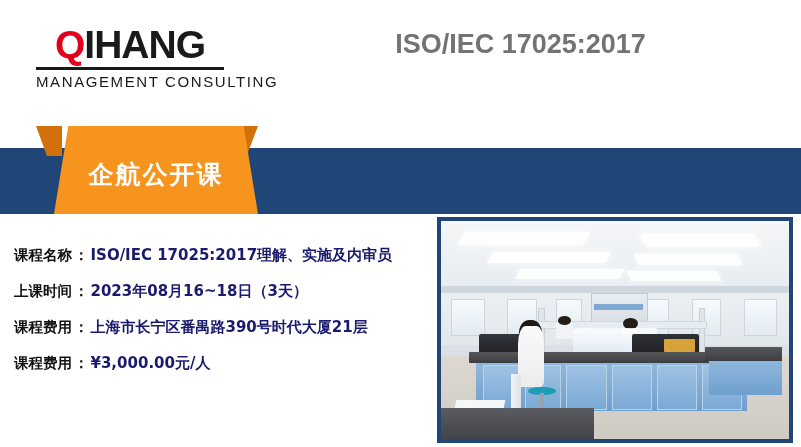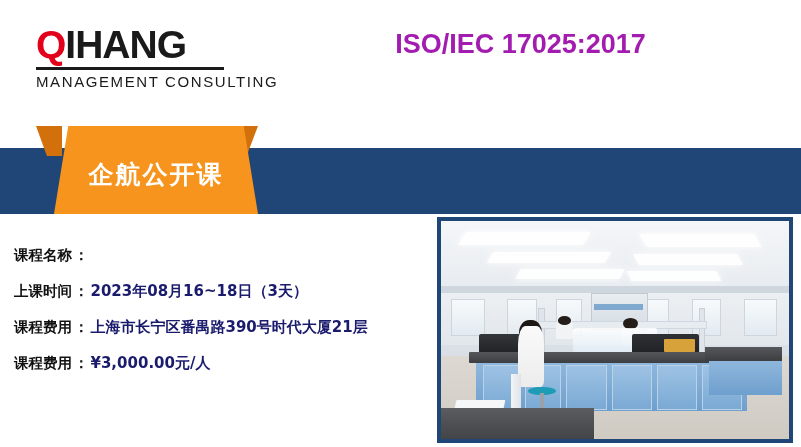--- a/index.html
+++ b/index.html
@@ -15,20 +15,21 @@
   
   .logo{position:absolute;left:36px;top:24px;width:200px;}
   .logo-word{
     font-family:"Liberation Sans","DejaVu Sans",sans-serif;
     font-weight:bold;
     font-size:39px;
     letter-spacing:-1px;
     line-height:42px;
     color:#1a1a1a;
     white-space:nowrap;
+    margin-left:19px;
   }
   .logo-q{color:#E3001B;}
   .logo-rule{height:3px;background:#1a1a1a;margin-top:1px;width:188px;}
   .logo-sub{
     font-family:"Liberation Sans","DejaVu Sans",sans-serif;
     font-size:15px;
     letter-spacing:1.6px;
     color:#1a1a1a;
     margin-top:3px;
     white-space:nowrap;
@@ -38,21 +39,21 @@
 
   
   .headline{
     position:absolute;left:240px;top:28px;width:561px;
     text-align:center;
   }
   .headline-en{
     font-family:"Liberation Sans","DejaVu Sans",sans-serif;
     font-weight:bold;
     font-size:27px;
-    color:#a21caf;
+    color:#737373;
     line-height:32px;
     white-space:nowrap;
   }
   .headline-cn{
     font-family:"DejaVu Sans","Liberation Sans",sans-serif;
     font-weight:bold;
     font-size:26px;
     color:#EFA31D;
     line-height:34px;
     margin-top:12px;
@@ -318,20 +319,21 @@
     <div class="ribbon-fold-r"></div>
     <div class="ribbon">
       <span class="ribbon-text">企航公开课</span>
     </div>
   </div>
 
   <div class="info">
     <div class="info-row">
       <span class="info-label">课程名称</span>
       <span class="info-colon">：</span>
+      <span class="info-value">ISO/IEC 17025:2017理解、实施及内审员</span>
     </div>
     <div class="info-row">
       <span class="info-label">上课时间</span>
       <span class="info-colon">：</span>
       <span class="info-value">2023年08月16~18日（3天）</span>
     </div>
     <div class="info-row">
       <span class="info-label">课程费用</span>
       <span class="info-colon">：</span>
       <span class="info-value">上海市长宁区番禺路390号时代大厦21层</span>

